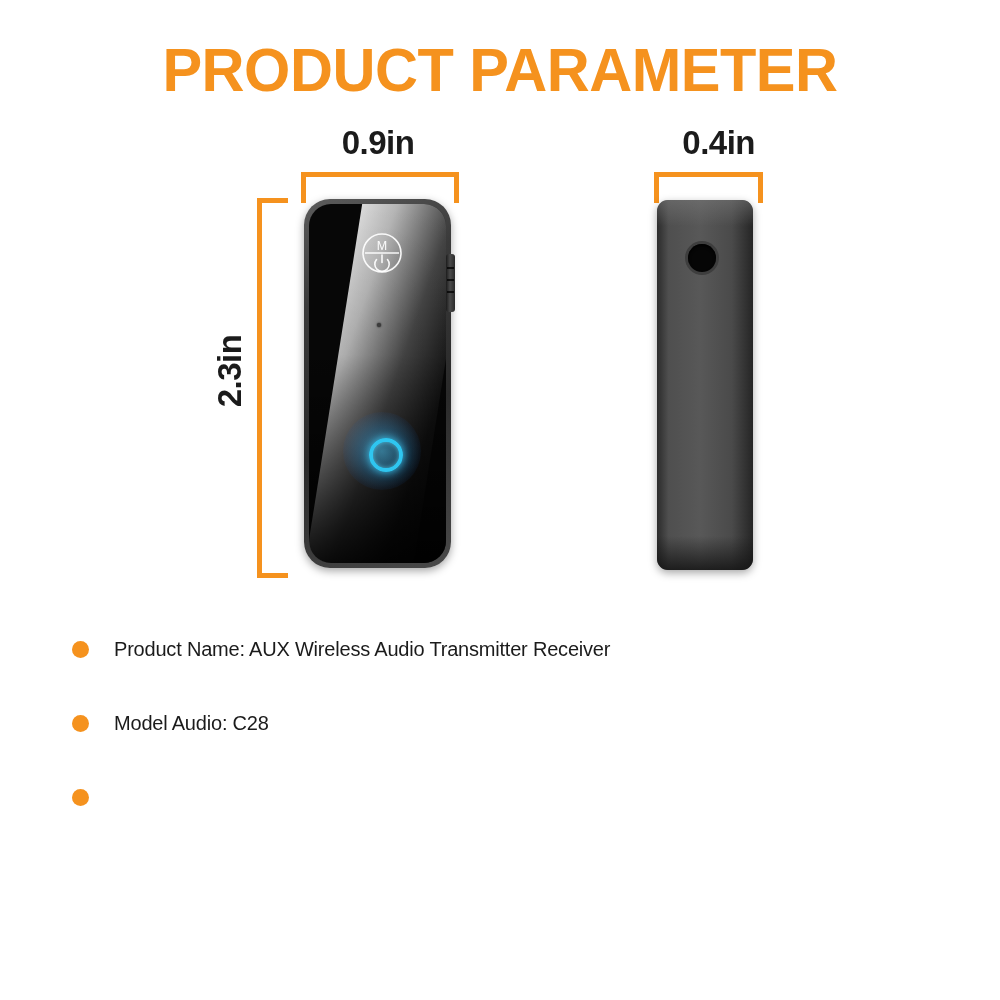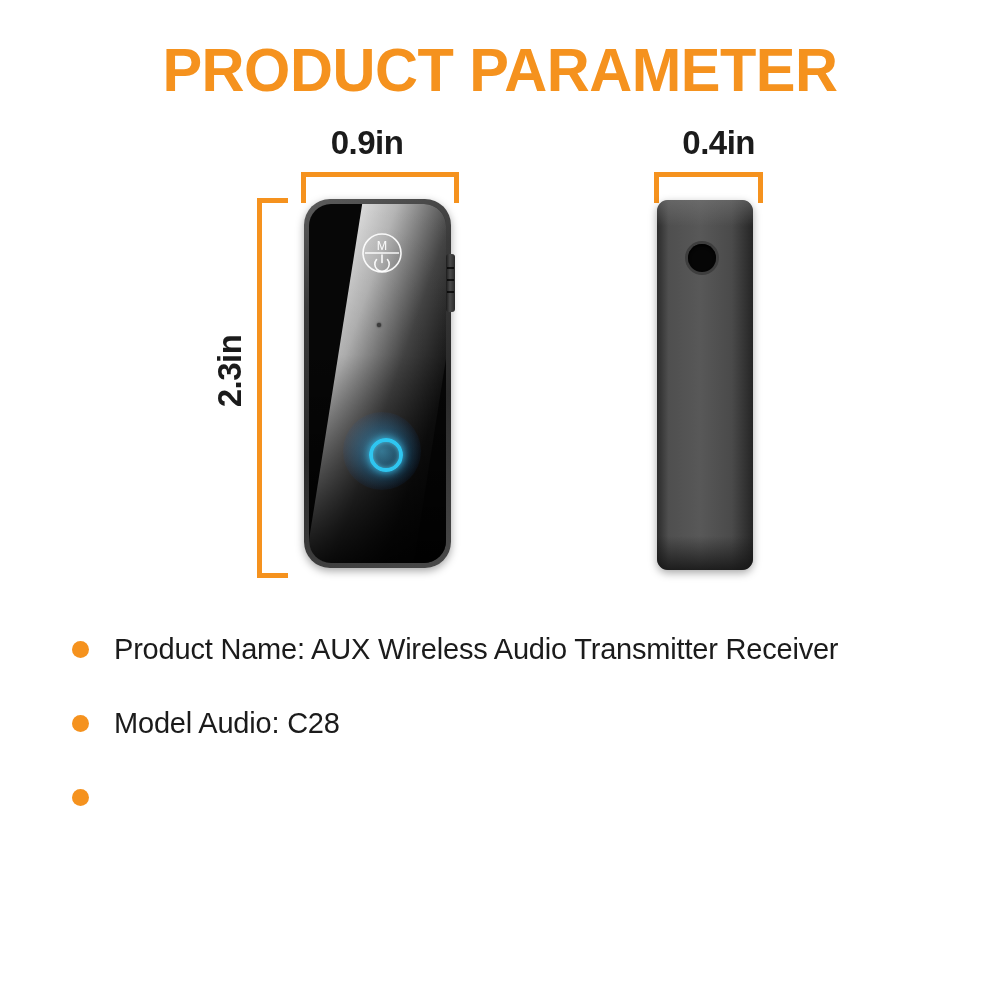--- a/index.html
+++ b/index.html
@@ -45,21 +45,21 @@
   
   .dim-label {
     position: absolute;
     font-family: "Liberation Sans", sans-serif;
     font-weight: bold;
     font-size: 33px;
     color: #1b1b1b;
     white-space: nowrap;
     letter-spacing: -0.5px;
   }
-  .dim-width-front { top: 124px; left: 294px; width: 146px; text-align: center; }
+  .dim-width-front { top: 124px; left: 305px; width: 146px; text-align: center; }
   .dim-width-side  { top: 124px; left: 655px; width: 100px; text-align: right; }
   .dim-height-front {
     top: 352px;
     left: 170px;
     width: 120px;
     text-align: center;
     transform: rotate(-90deg);
     transform-origin: center center;
   }
 
@@ -257,21 +257,21 @@
   .spec-bullet {
     width: 17px;
     height: 17px;
     border-radius: 50%;
     background: #F5921E;
     flex: 0 0 auto;
     margin-right: 25px;
   }
   .spec-text {
     font-family: "Liberation Sans", sans-serif;
-    font-size: 29px;
+    font-size: 20px;
     color: #1b1b1b;
     letter-spacing: -0.2px;
     white-space: nowrap;
   }
 </style>
 </head>
 <body>
 
 <div class="page-title">PRODUCT PARAMETER</div>
 

